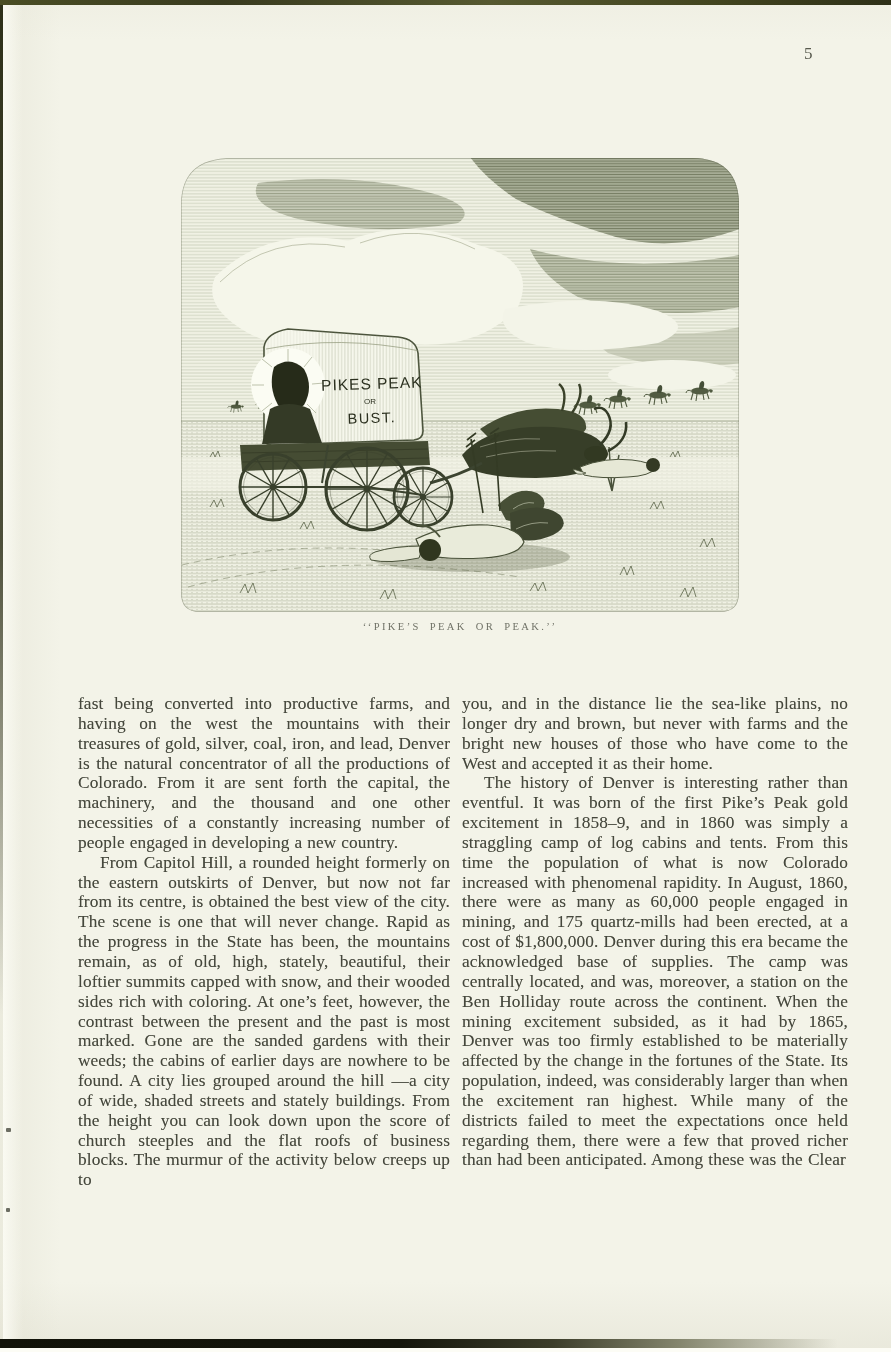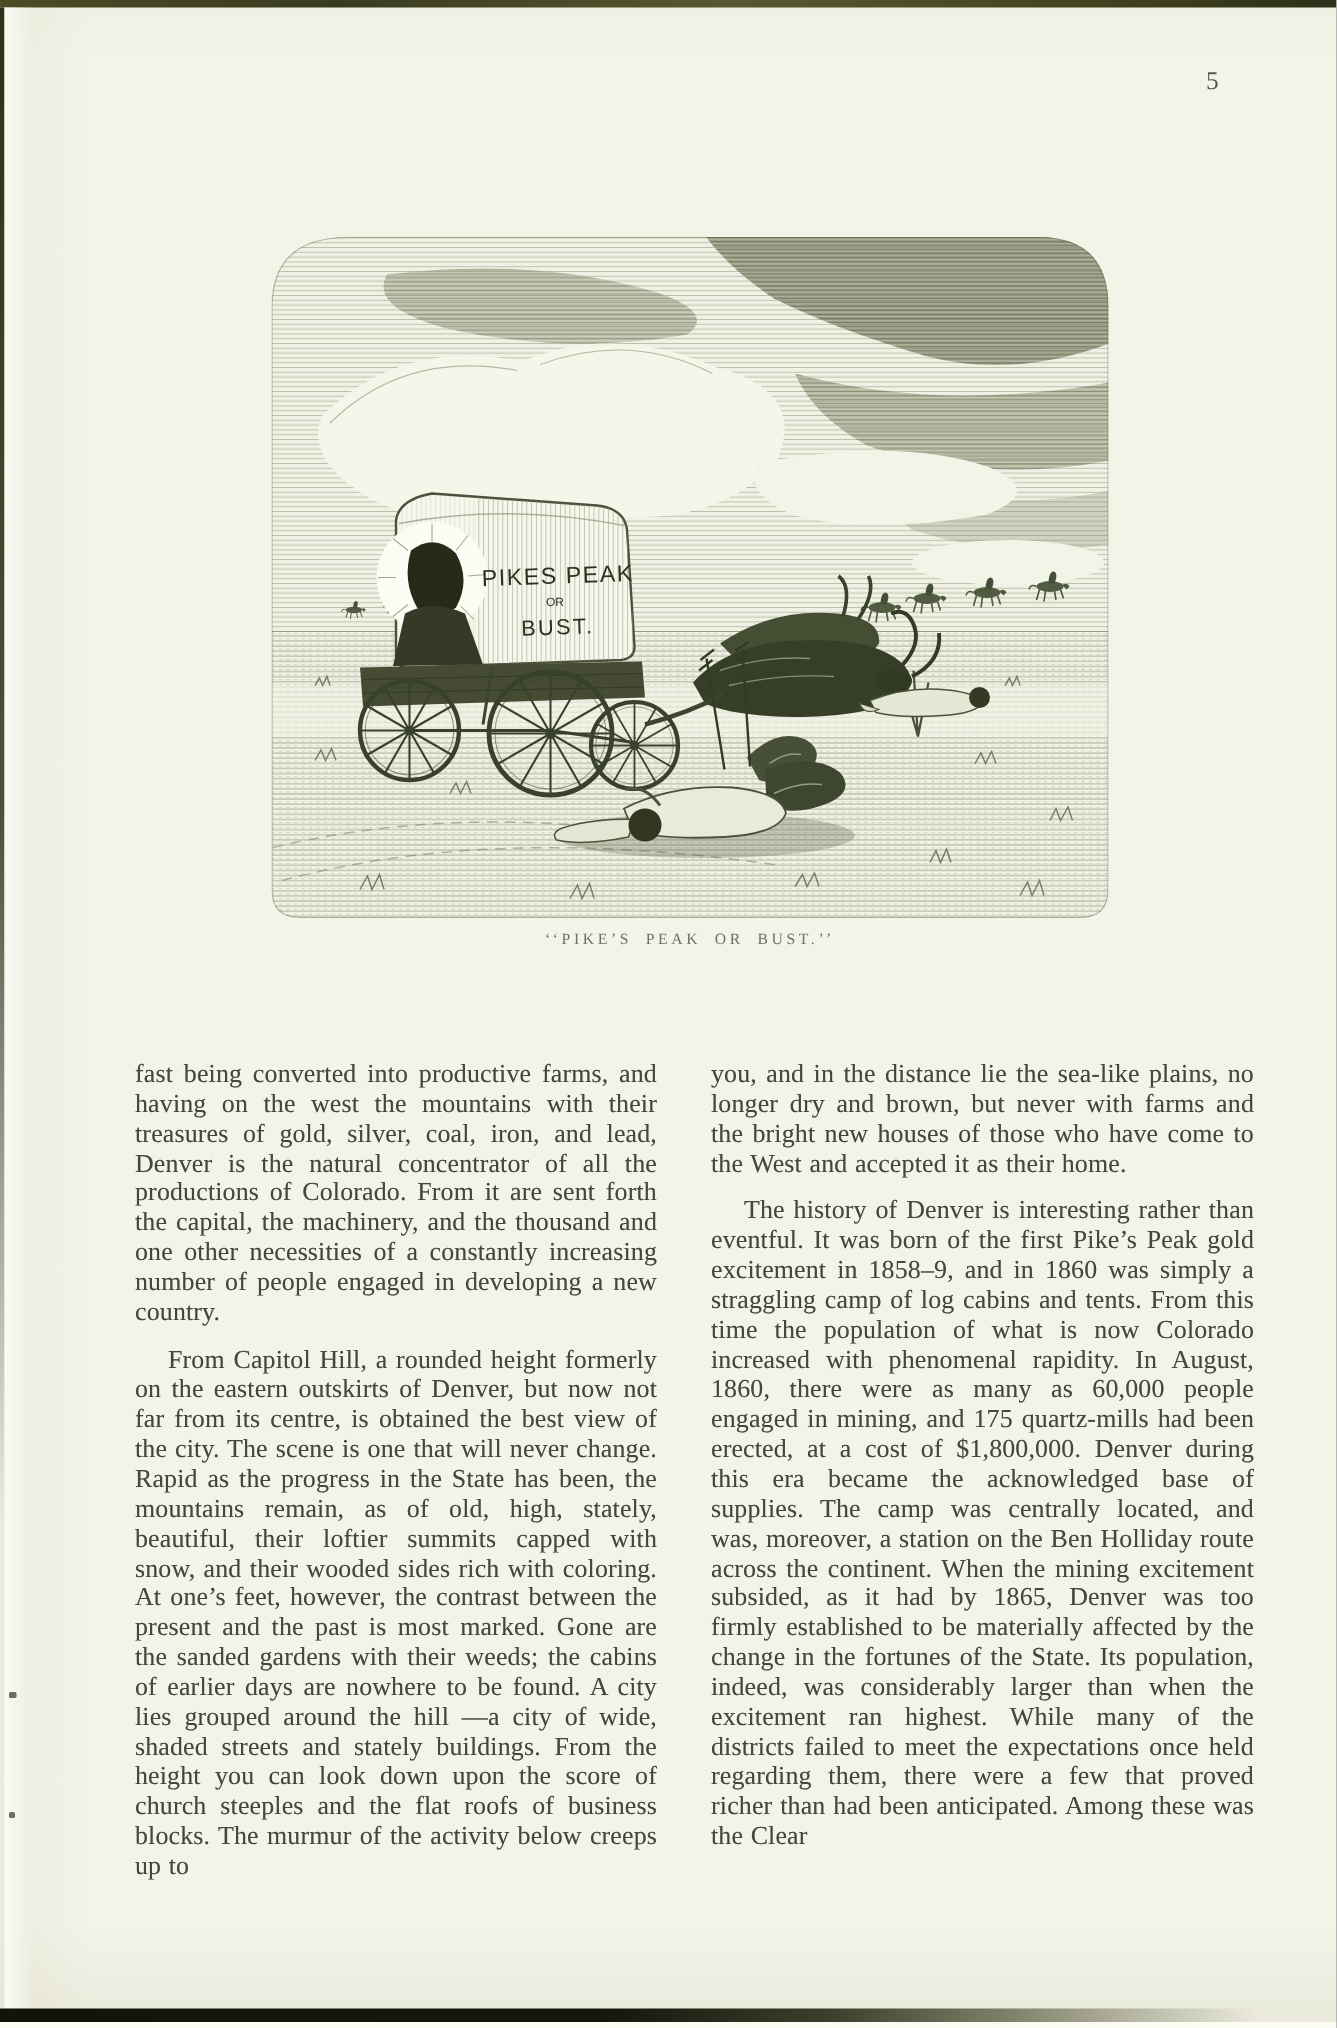--- a/index.html
+++ b/index.html
@@ -27,21 +27,21 @@
   .figure { position:absolute; top:157px; left:180px; width:560px; height:456px; }
   .figure svg { display:block; width:560px; height:456px; }
   .caption { position:absolute; top:621px; left:180px; width:560px; text-align:center;
     font-size:10.5px; letter-spacing:2.4px; word-spacing:4px; color:#6f7166; }
   .text-block { position:absolute; top:694px; left:78px; width:770px; display:flex; gap:12px; }
   .col { text-align:justify; font-size:17.3px; line-height:19.85px;
     letter-spacing:.1px; word-spacing:.6px; color:#45473c;
     text-shadow:0 0 .4px rgba(69,71,60,.35); }
   .col-left { width:372px; }
   .col-right { width:386px; }
-  .col p { margin:12px; }
+  .col p { margin:0; }
   .col p.indent { text-indent:22px; }
   .speck { position:absolute; background:#54554a; border-radius:1px; opacity:.85; }
   .speck-1 { top:1128px; left:6px; width:5px; height:4px; }
   .speck-2 { top:1208px; left:6px; width:4px; height:4px; }
 </style>
 </head>
 <body>
 
 <div class="scan">
 
@@ -198,21 +198,21 @@
           <path d="M400,310 Q425,300 452,303 Q470,305 476,311 Q470,319 448,320 Q420,322 404,318 Z" fill="#e6e8d6" stroke="#4a523a" stroke-width="1"></path>
           <circle cx="473" cy="308" r="7" fill="#343a24"></circle>
           <path d="M406,316 Q396,320 393,312 Z" fill="#dfe2cf" stroke="#4a523a" stroke-width="0.8"></path>
         </g>
 
         <path d="M52,1 H512 Q559,1 559,48 V436 Q559,455 540,455 H20 Q1,455 1,436 V48 Q1,1 52,1 Z" fill="none" stroke="#5f6650" stroke-width="1.4" opacity="0.45"></path>
       </g>
     </svg>
   </div>
 
-  <div class="caption">‘‘PIKE’S PEAK OR BUST.’’</div>
+  <div class="caption">‘‘PIKE’S PEAK OR PEAK.’’</div>
 
   <div class="text-block">
     <div class="col col-left">
       <p>fast being converted into productive farms, and having on the west the mountains with their treasures of gold, silver, coal, iron, and lead, Denver is the natural concentrator of all the productions of Colorado.  From it are sent forth the capital, the machinery, and the thousand and one other necessities of a constantly increasing number of people engaged in developing a new country.</p>
       <p class="indent">From Capitol Hill, a rounded height formerly on the eastern outskirts of Denver, but now not far from its centre, is obtained the best view of the city.  The scene is one that will never change. Rapid as the progress in the State has been, the mountains remain, as of old, high, stately, beautiful, their loftier summits capped with snow, and their wooded sides rich with coloring.  At one’s feet, however, the contrast between the present and the past is most marked.  Gone are the sanded gardens with their weeds; the cabins of earlier days are nowhere to be found.  A city lies grouped around the hill —a city of wide, shaded streets and stately buildings.  From the height you can look down upon the score of church steeples and the flat roofs of business blocks.  The murmur of the activity below creeps up to</p>
     </div>
     <div class="col col-right">
       <p>you, and in the distance lie the sea-like plains, no longer dry and brown, but never with farms and the bright new houses of those who have come to the West and accepted it as their home.</p>
       <p class="indent">The history of Denver is interesting rather than eventful.  It was born of the first Pike’s Peak gold excitement in 1858–9, and in 1860 was simply a straggling camp of log cabins and tents.  From this time the population of what is now Colorado increased with phenomenal rapidity.  In August, 1860, there were as many as 60,000 people engaged in mining, and 175 quartz-mills had been erected, at a cost of $1,800,000. Denver during this era became the acknowledged base of supplies.  The camp was centrally located, and was, moreover, a station on the Ben Holliday route across the continent.  When the mining excitement subsided, as it had by 1865, Denver was too firmly established to be materially affected by the change in the fortunes of the State.  Its population, indeed, was considerably larger than when the excitement ran highest.  While many of the districts failed to meet the expectations once held regarding them, there were a few that proved richer than had been anticipated.  Among these was the Clear</p>
     </div>

